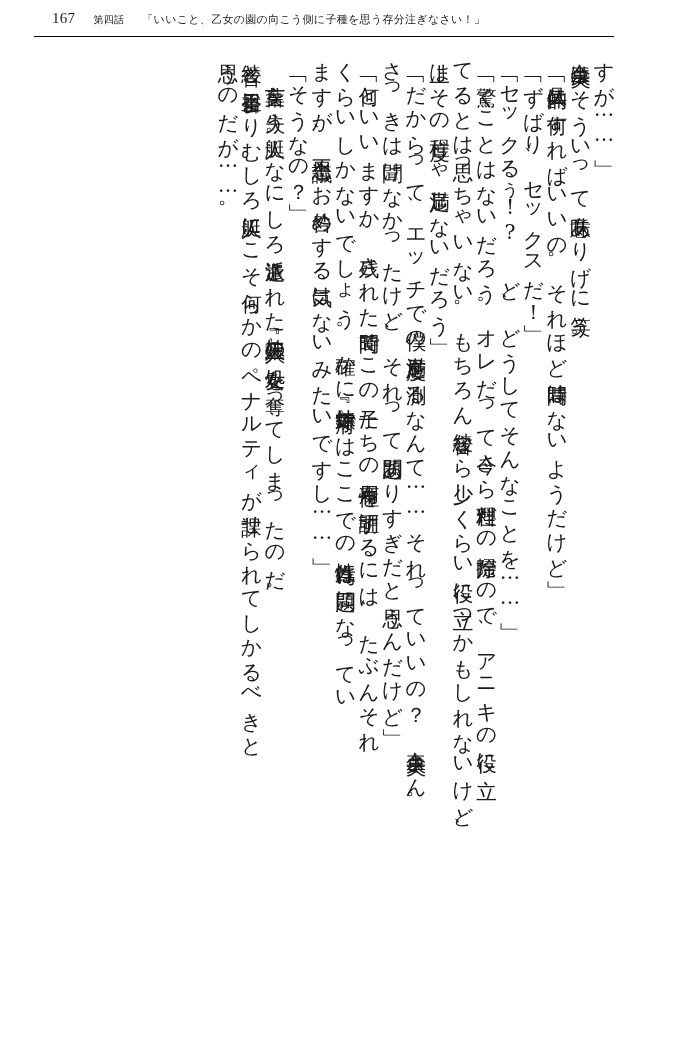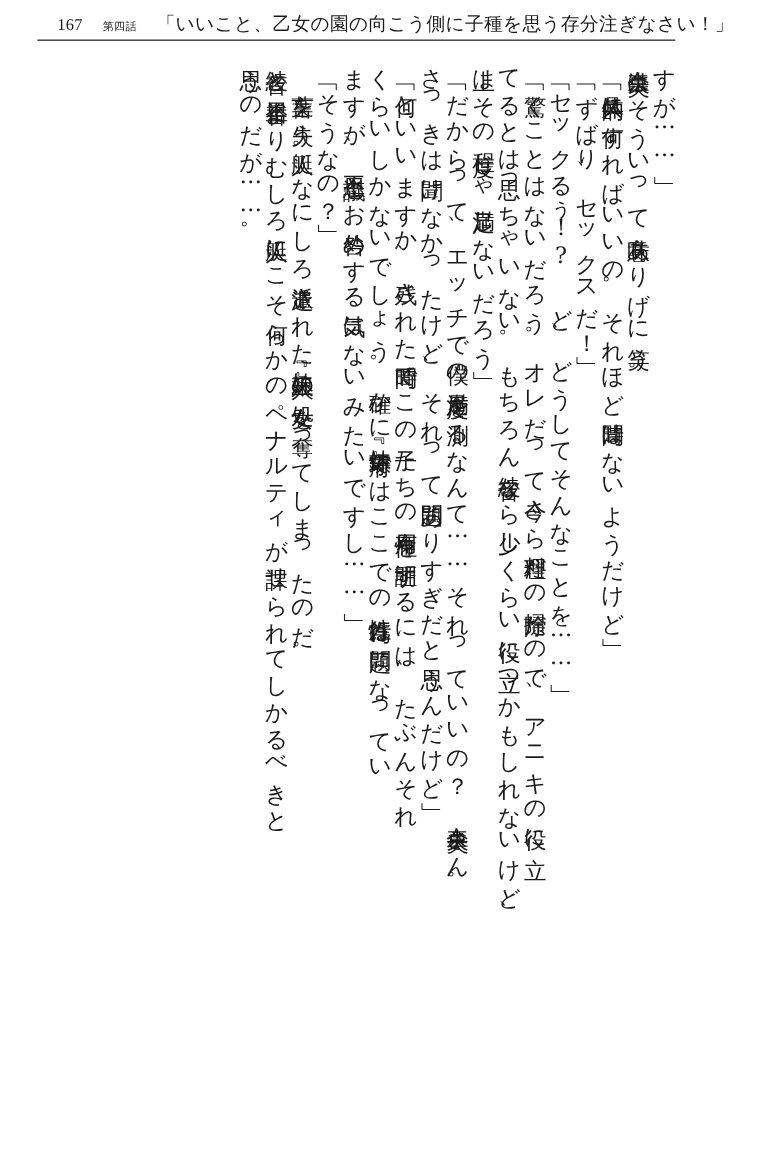--- a/index.html
+++ b/index.html
@@ -40,21 +40,21 @@
     white-space: nowrap;
   }
   .header .page-number {
     font-size: 15px;
     font-family: "Liberation Serif", serif;
   }
   .header .chapter {
     font-size: 10px;
   }
   .header .title {
-    font-size: 17px;
+    font-size: 11px;
   }
   .rule {
     position: absolute;
     left: 34px;
     right: 26px;
     top: 36px;
     border-top: 1px solid #000;
   }
 
   

